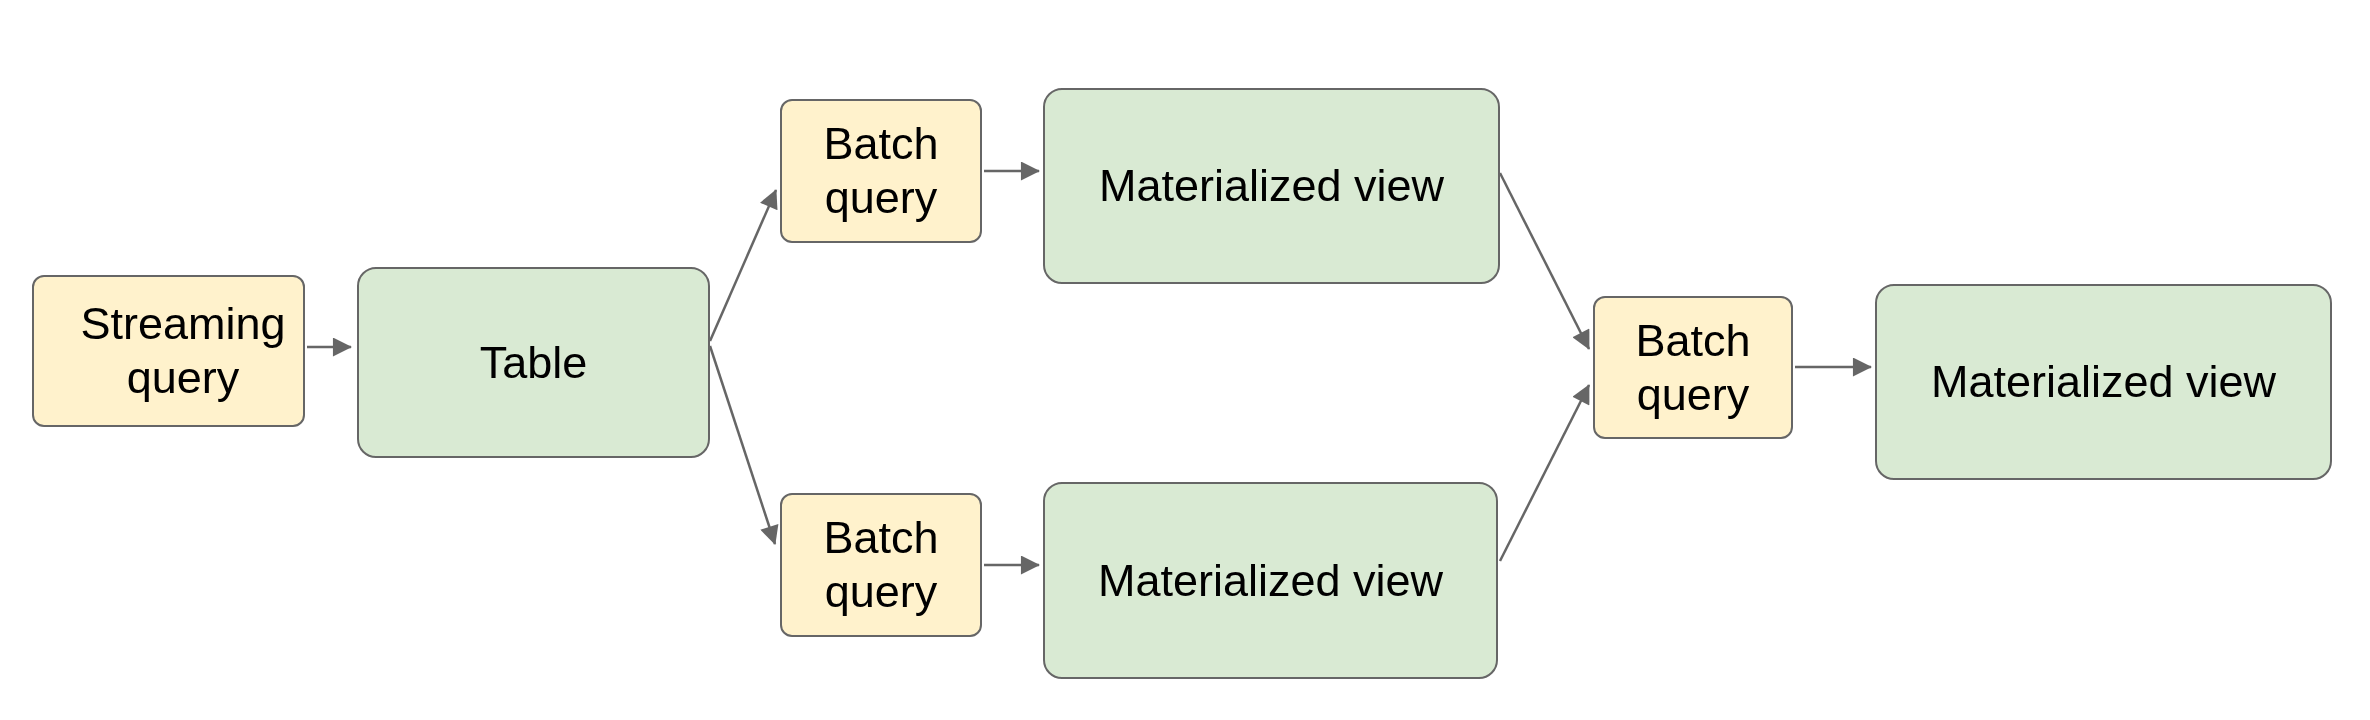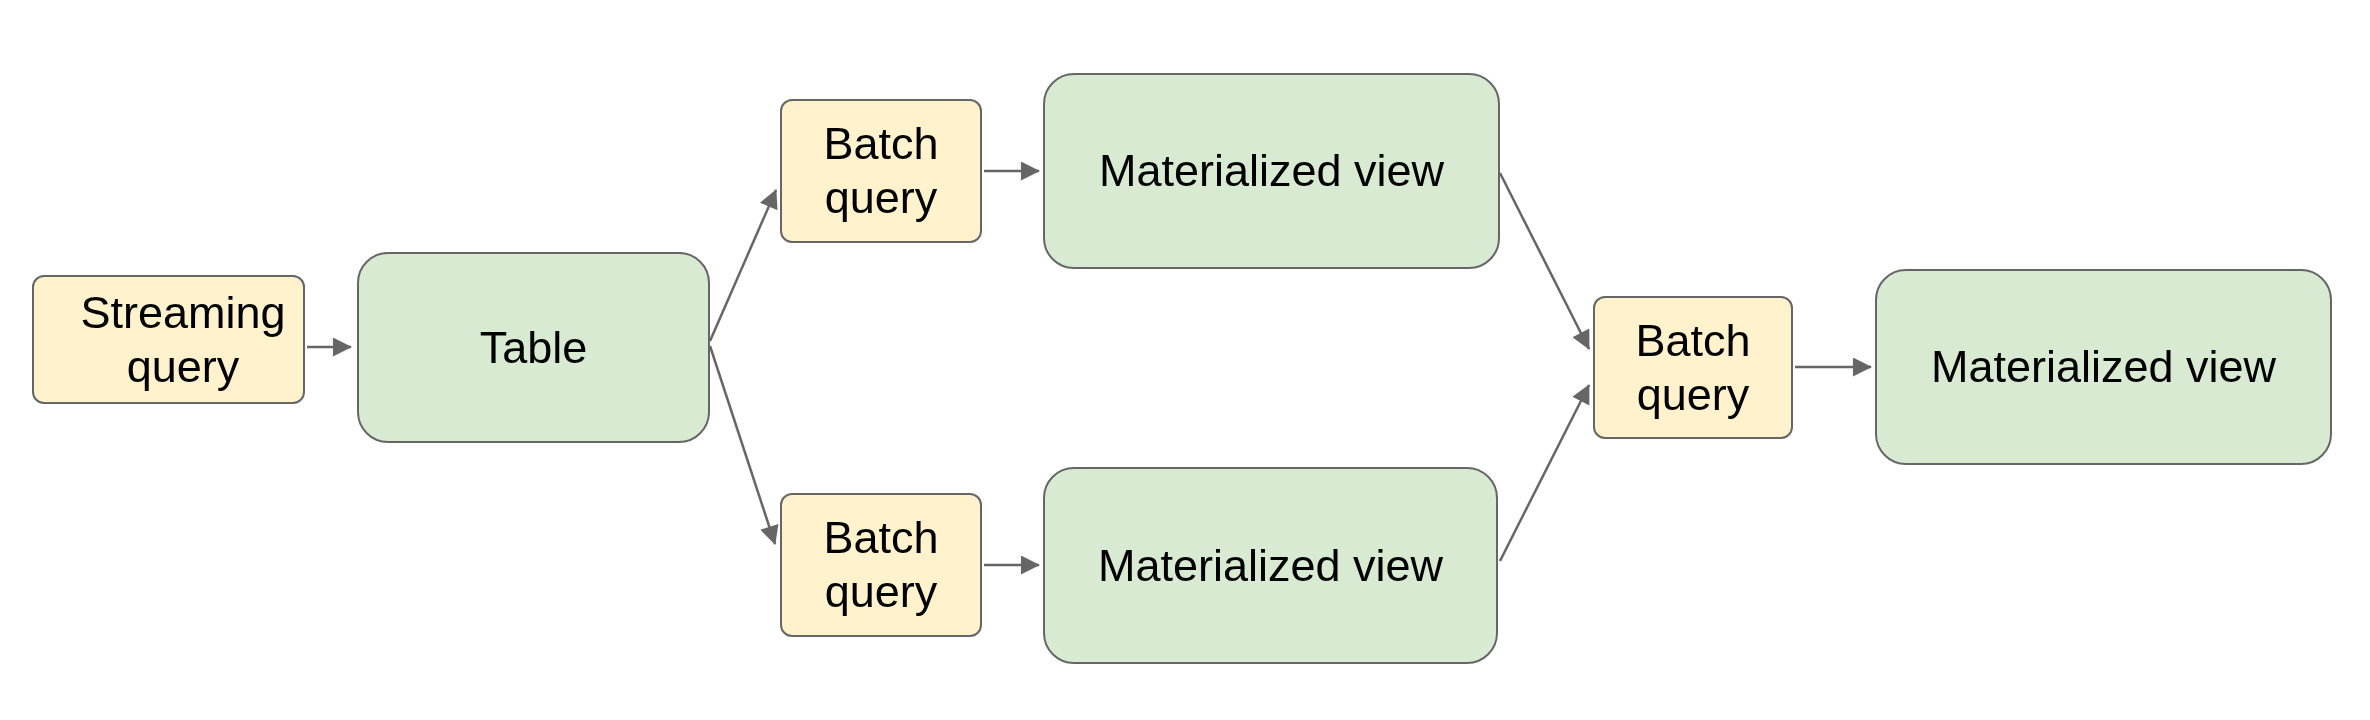--- a/index.html
+++ b/index.html
@@ -36,28 +36,29 @@
     color: var(--text, #000000);
     font-size: 45px;
     line-height: 1.2;
   }
   .node.query {
     background: var(--query-fill, #fff2cc);
     border-radius: 12px;
   }
   .node.view {
     background: var(--view-fill, #d9ead3);
-    border-radius: 31px;
+    border-radius: 19px;
+    margin-top: 15px;
   }
   .node .label {
     display: block;
     padding: 0 4px;
   }
   
-  .n-streaming   { left: 32px;   top: 275px; width: 273px; height: 129px; padding-left: 29px; }
+  .n-streaming   { left: 32px;   top: 275px; width: 273px; height: 152px; padding-left: 29px; }
   .n-table       { left: 357px;  top: 252px; width: 353px; height: 191px; }
   .n-batch-top   { left: 780px;  top: 99px;  width: 202px; height: 144px; }
   .n-mv-top      { left: 1043px; top: 73px;  width: 457px; height: 196px; }
   .n-batch-bot   { left: 780px;  top: 493px; width: 202px; height: 144px; }
   .n-mv-bot      { left: 1043px; top: 467px; width: 455px; height: 197px; }
   .n-batch-right { left: 1593px; top: 296px; width: 200px; height: 143px; }
   .n-mv-right    { left: 1875px; top: 269px; width: 457px; height: 196px; }
 
   .edge {
     stroke: var(--arrow, #666666);

